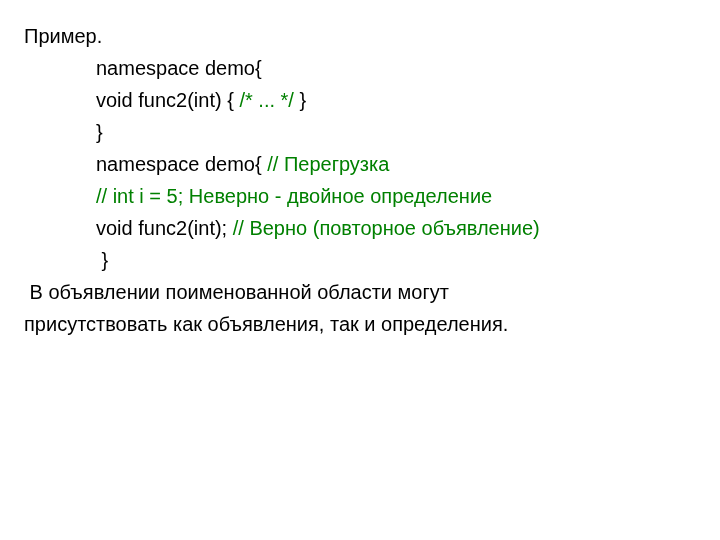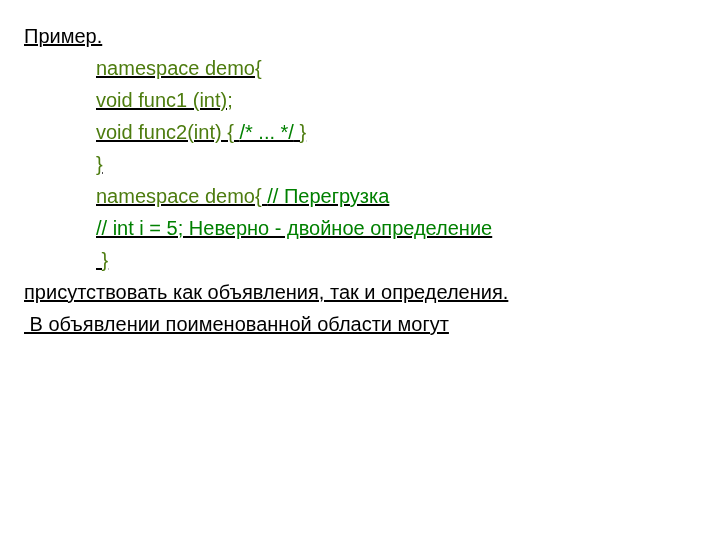--- a/index.html
+++ b/index.html
@@ -8,51 +8,50 @@
     width: 720px;
     height: 540px;
     background: #ffffff;
     font-family: Arial, Helvetica, sans-serif;
     font-size: 20px;
     line-height: 1.6;
     color: #000000;
   }
   .page {
     padding: 20px 32px 0 24px;
-    text-decoration: underline;
   }
   .line {
     white-space: pre;
   }
   .indent {
     padding-left: 72px;
   }
-  .blue { color: #4d7c0f; }
+  .blue { color: #000000; }
   .green { color: #008000; }
 </style>
 </head>
 <body>
 
 <div class="page">
 
   <div class="line">Пример.</div>
 
   <div class="line indent"><span class="blue">namespace demo{</span></div>
 
 
-  <div class="line indent"><span class="blue">void func1 (int);</span></div>
 
   <div class="line indent"><span class="blue">void func2(int) { </span><span class="green">/* ... */</span><span class="blue"> }</span></div>
 
   <div class="line indent"><span class="blue">}</span></div>
 
   <div class="line indent"><span class="blue">namespace demo{ </span><span class="green">// Перегрузка</span></div>
 
   <div class="line indent"><span class="green">// int i = 5; Неверно - двойное определение</span></div>
 
 
+  <div class="line indent"><span class="blue">void func2(int); </span><span class="green">// Верно (повторное объявление)</span></div>
 
   <div class="line indent"><span class="blue"> }</span></div>
 
+  <div class="line"> В объявлении поименованной области могут</div>
   <div class="line">присутствовать как объявления, так и определения.</div>
-  <div class="line"> В объявлении поименованной области могут</div>
 
 </div>
 
 </body></html>

